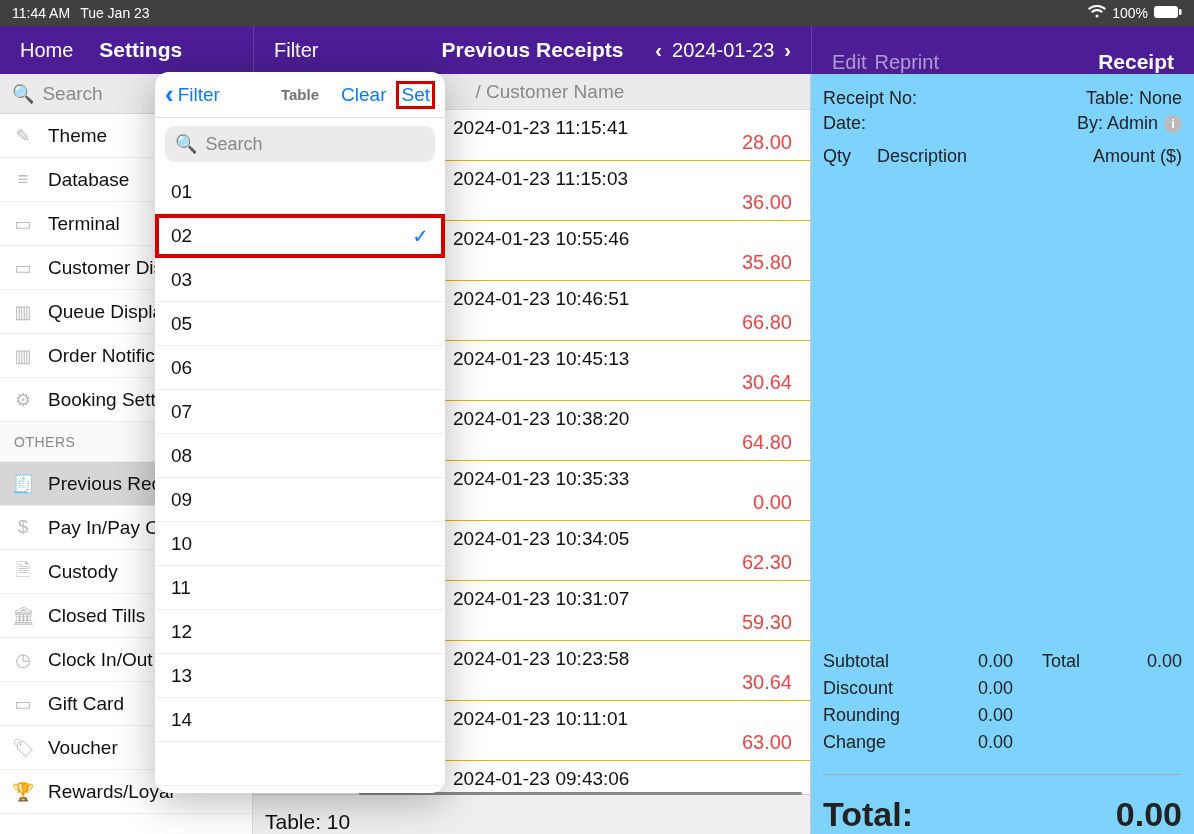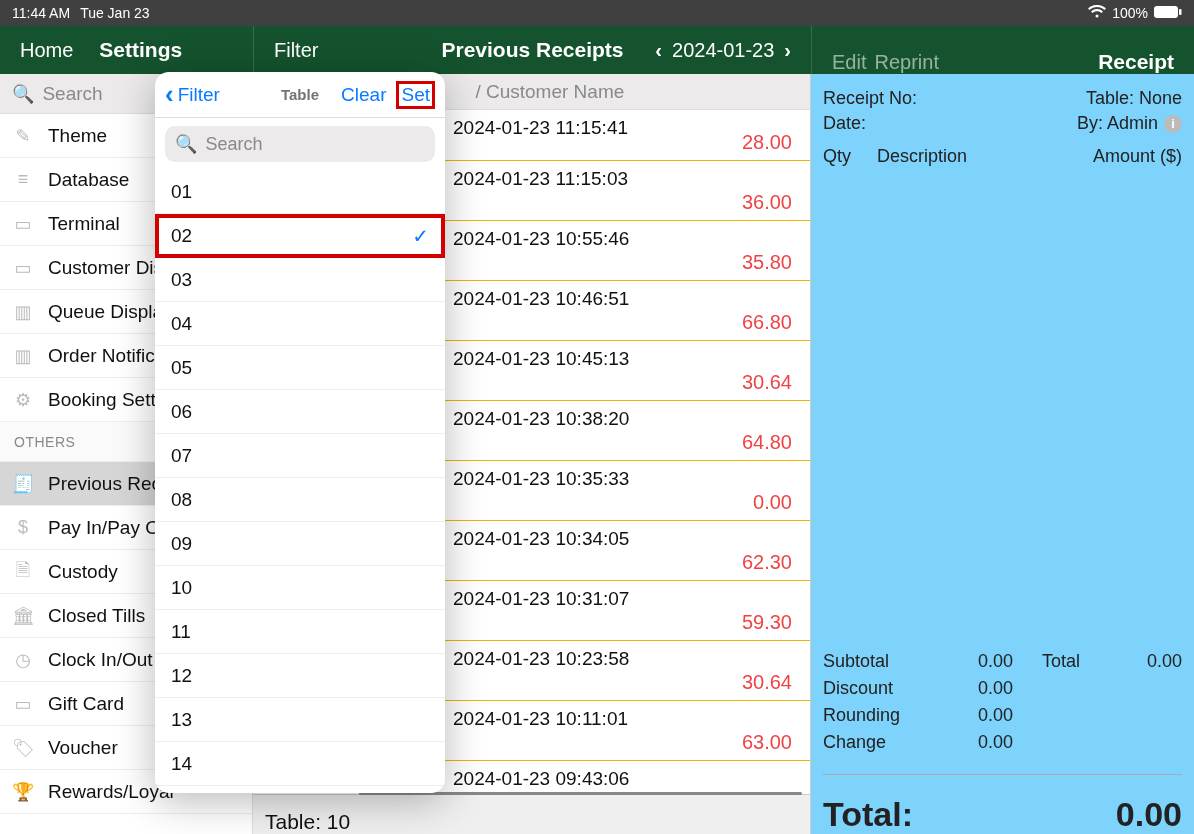--- a/index.html
+++ b/index.html
@@ -1,20 +1,20 @@
 <!DOCTYPE html>
 <html><head>
 <meta charset="utf-8">
 <style>
   * { box-sizing: border-box; margin: 0; padding: 0; }
   html, body { width: 1194px; height: 834px; font-family: -apple-system, "Helvetica Neue", Arial, sans-serif; overflow: hidden; background:#fff; color:#000; }
   .statusbar { height:26px; background:#404040; color:#fff; display:flex; align-items:center; justify-content:space-between; padding:0 12px; font-size:14px; font-weight:500; }
   .statusbar .sl { display:flex; gap:10px; align-items:center;}
   .statusbar .sr { display:flex; gap:6px; align-items:center;}
-  .header { height:48px; background:#14532d; color:#fff; display:flex; }
+  .header { height:48px; background:#4c1d95; color:#fff; display:flex; }
   .header .col1 { width:253px; display:flex; align-items:center; padding:0 20px; gap:26px; }
   .header .col2 { flex:1; display:flex; align-items:center; justify-content:space-between; padding:0 20px; position:relative; border-left:1px solid rgba(255,255,255,.15); }
   .header .col3 { width:383px; display:flex; align-items:flex-end; padding:0 20px; gap:8px; border-left:1px solid rgba(255,255,255,.15);}
   .header .home { font-size:20px; }
   .header .settings { font-size:21px; font-weight:700; }
   .header .filter { font-size:20px; position:relative;}
   .header .title2 { font-size:21px; font-weight:700; position:absolute; left:50%; transform:translateX(-50%);}
   .header .dateNav { display:flex; align-items:center; gap:10px; font-size:20px;}
   .header .dateNav .chev { font-weight:700;}
   .header .ghost { opacity:.55; font-size:20px; }
@@ -325,23 +325,20 @@
         <span>01</span>
       </div>
       <div class="prow hl">
         <span>02</span>
         <span class="chk">✓</span>
       </div>
       <div class="prow">
         <span>03</span>
       </div>
       <div class="prow">
-        <span>04</span>
-      </div>
-      <div class="prow">
         <span>05</span>
       </div>
       <div class="prow">
         <span>06</span>
       </div>
       <div class="prow">
         <span>07</span>
       </div>
       <div class="prow">
         <span>08</span>

